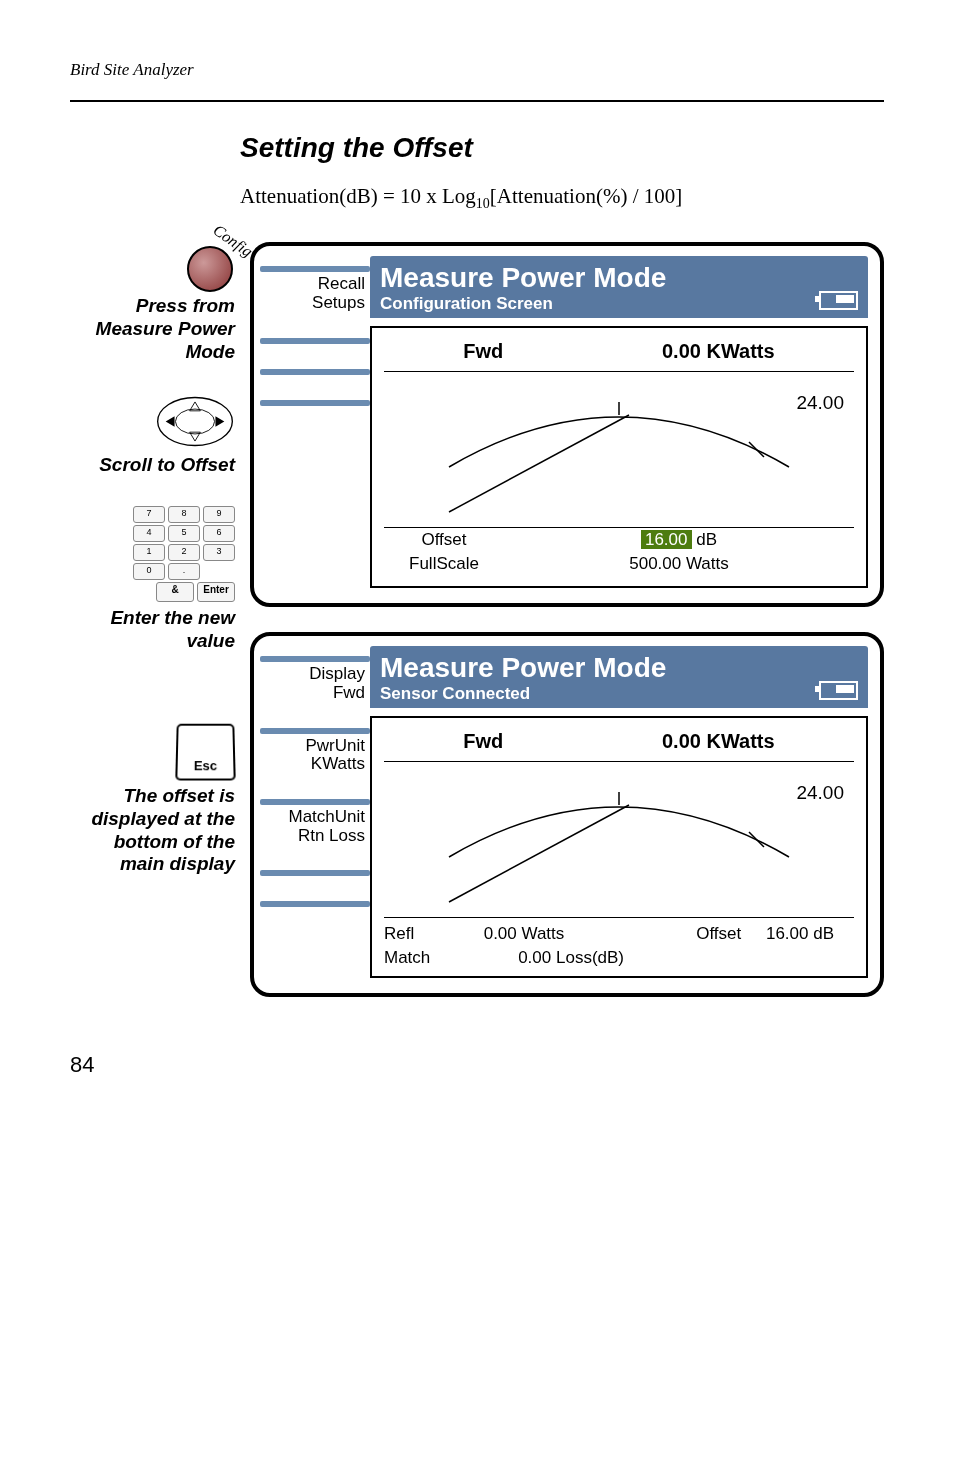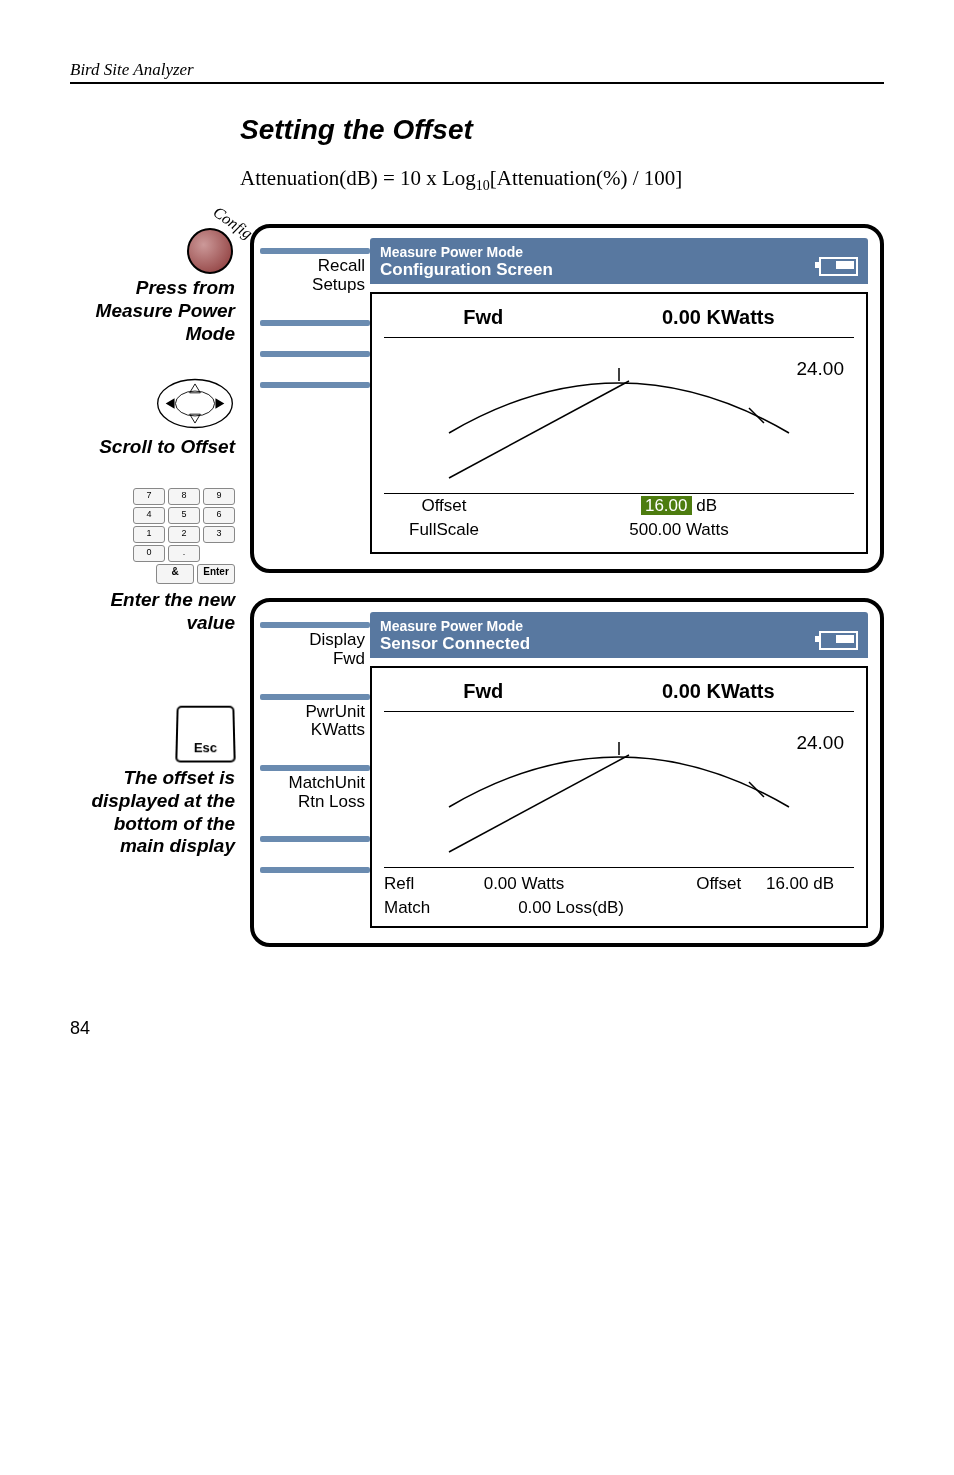--- a/index.html
+++ b/index.html
@@ -1,16 +1,16 @@
 <!DOCTYPE html>
 <html><head>
 <meta charset="utf-8">
 <style>
 body{margin:0;font-family:Georgia,serif;background:#fff;color:#000;width:954px;padding:60px 70px;box-sizing:border-box}
-.header-line{font-style:italic;font-size:17px;border-bottom:2px solid #000;padding-bottom:2px;margin-bottom:30px}
+.header-line{font-style:italic;font-size:17px;border-bottom:2px solid #000;padding-bottom:20px;margin-bottom:30px}
 .content{margin-left:170px}
 .title{font-weight:bold;font-style:italic;font-size:28px;font-family:Arial,sans-serif;margin-bottom:20px}
 .para{font-size:21px;line-height:1.4;margin-bottom:15px}
 .formula{font-size:21px;margin-bottom:30px}
 .formula sub{font-size:14px}
 .main-flex{display:flex;gap:15px}
 .left-col{width:165px;text-align:right;font-family:Arial,sans-serif}
 .right-col{flex:1}
 .step-label{font-weight:bold;font-style:italic;font-size:19px;line-height:1.2;margin-bottom:10px}
 .config-icon{width:48px;height:48px;margin-left:auto;margin-bottom:5px;position:relative}
@@ -24,38 +24,38 @@
 .key-wide{width:36px;height:18px;font-size:10px;font-weight:bold}
 .esc-key{width:55px;height:48px;border:2px solid #000;border-radius:5px;margin-left:auto;margin-bottom:5px;display:flex;align-items:flex-end;justify-content:center;padding-bottom:5px;font-size:13px;font-weight:bold;font-family:Arial,sans-serif;transform:perspective(100px) rotateX(5deg)}
 .screen{border:4px solid #000;border-radius:20px;padding:0;margin-bottom:25px;font-family:Arial,sans-serif;overflow:hidden}
 .screen-inner{display:flex;padding:10px 12px 15px 6px}
 .softkeys{width:110px;padding-top:10px}
 .softkey{margin-bottom:25px}
 .softkey-bar{height:6px;background:#6a8bb0;border-radius:2px;margin-bottom:3px}
 .softkey-text{font-size:17px;text-align:right;padding-right:5px;line-height:1.1}
 .screen-main{flex:1}
 .screen-header{background:#5878a0;color:#fff;padding:6px 10px 4px;border-radius:3px 3px 0 0;display:flex;justify-content:space-between;align-items:flex-end}
-.screen-title{font-size:14px;font-weight:bold}
+.screen-title{font-size:28px;font-weight:bold}
 .screen-sub{font-size:17px;font-weight:bold}
 .battery{width:35px;height:15px;border:2px solid #fff;position:relative;margin-bottom:4px}
 .battery::before{content:"";position:absolute;left:-6px;top:3px;width:4px;height:6px;background:#fff}
 .battery::after{content:"";position:absolute;right:2px;top:2px;width:18px;height:8px;background:#fff}
 .inner-box{border:2px solid #000;margin-top:8px;padding:8px 12px}
 .fwd-row{display:flex;justify-content:space-around;font-size:20px;font-weight:bold;padding:4px 0 8px;border-bottom:1px solid #000;margin-bottom:5px}
 .meter{height:140px;position:relative;margin-bottom:10px}
 .meter svg{width:100%;height:100%}
 .meter-val{position:absolute;right:10px;top:15px;font-size:19px}
 .bottom-rows{font-size:17px;border-top:1px solid #000;padding-top:2px}
 .bottom-row{display:flex;margin-bottom:4px}
 .bottom-row .lbl{width:120px;text-align:center}
 .bottom-row .val{flex:1;text-align:center}
 .highlight{background:#4d7c0f;color:#fff;padding:0 4px}
 .bottom-row2{display:flex;font-size:17px;padding-top:4px}
 .bottom-row2 span{margin-right:20px}
-.page-num{font-size:18px;font-family:Arial,sans-serif;margin-top:46px}
+.page-num{font-size:22px;font-family:Arial,sans-serif;margin-top:30px}
 .spacer{height:20px}
 </style>
 </head>
 <body>
 
 <div class="header-line">Bird Site Analyzer</div>
 
 <div class="content">
   <div class="title">Setting the Offset</div>
   <div class="formula">

